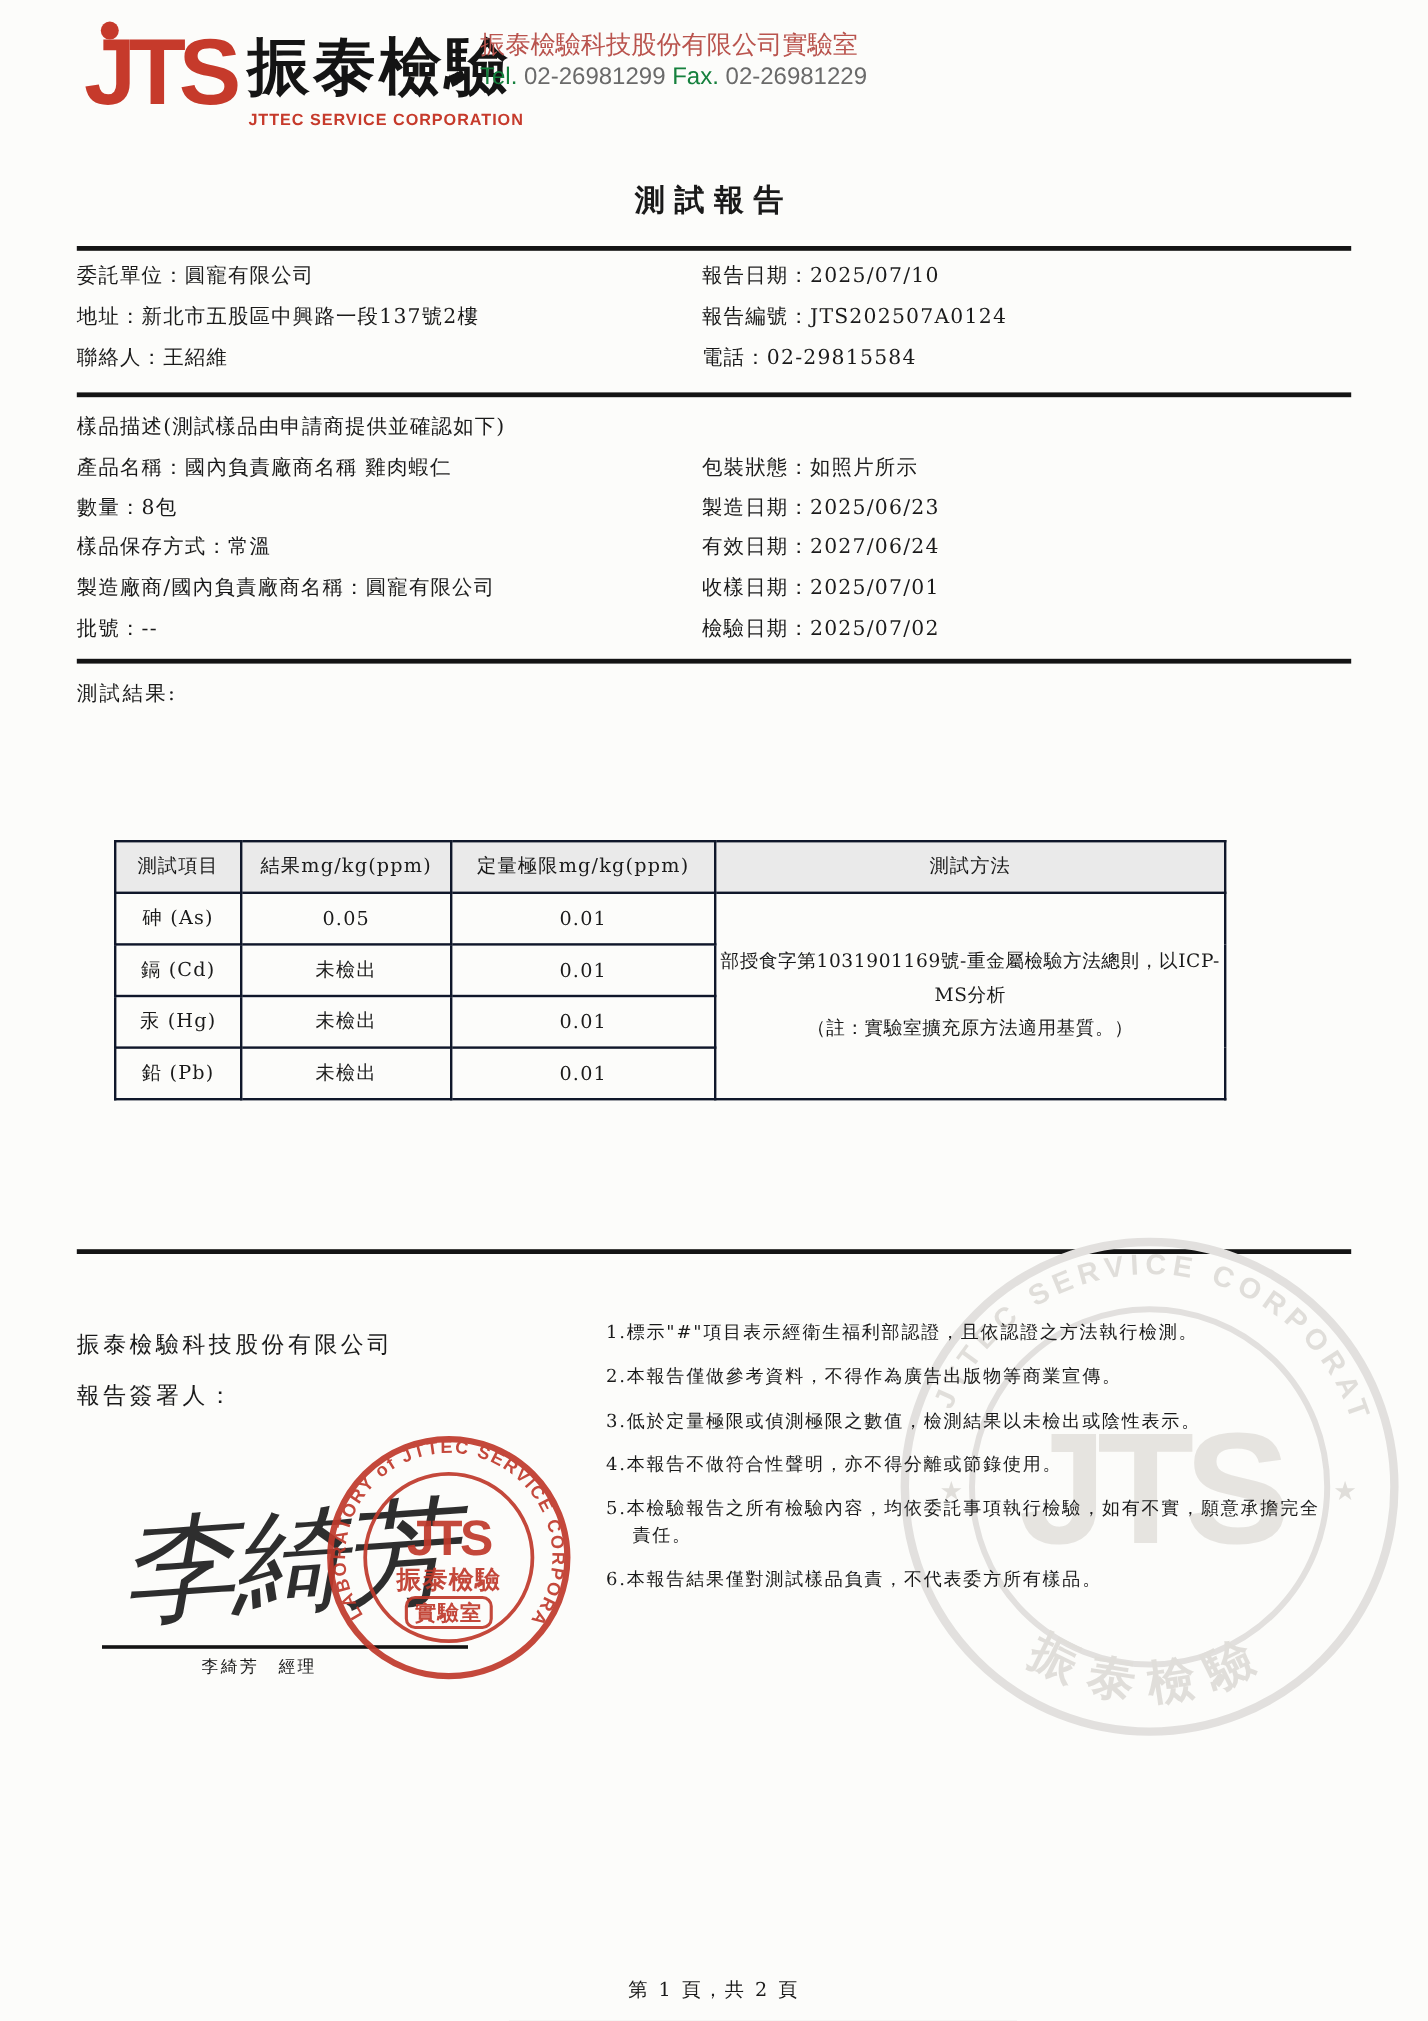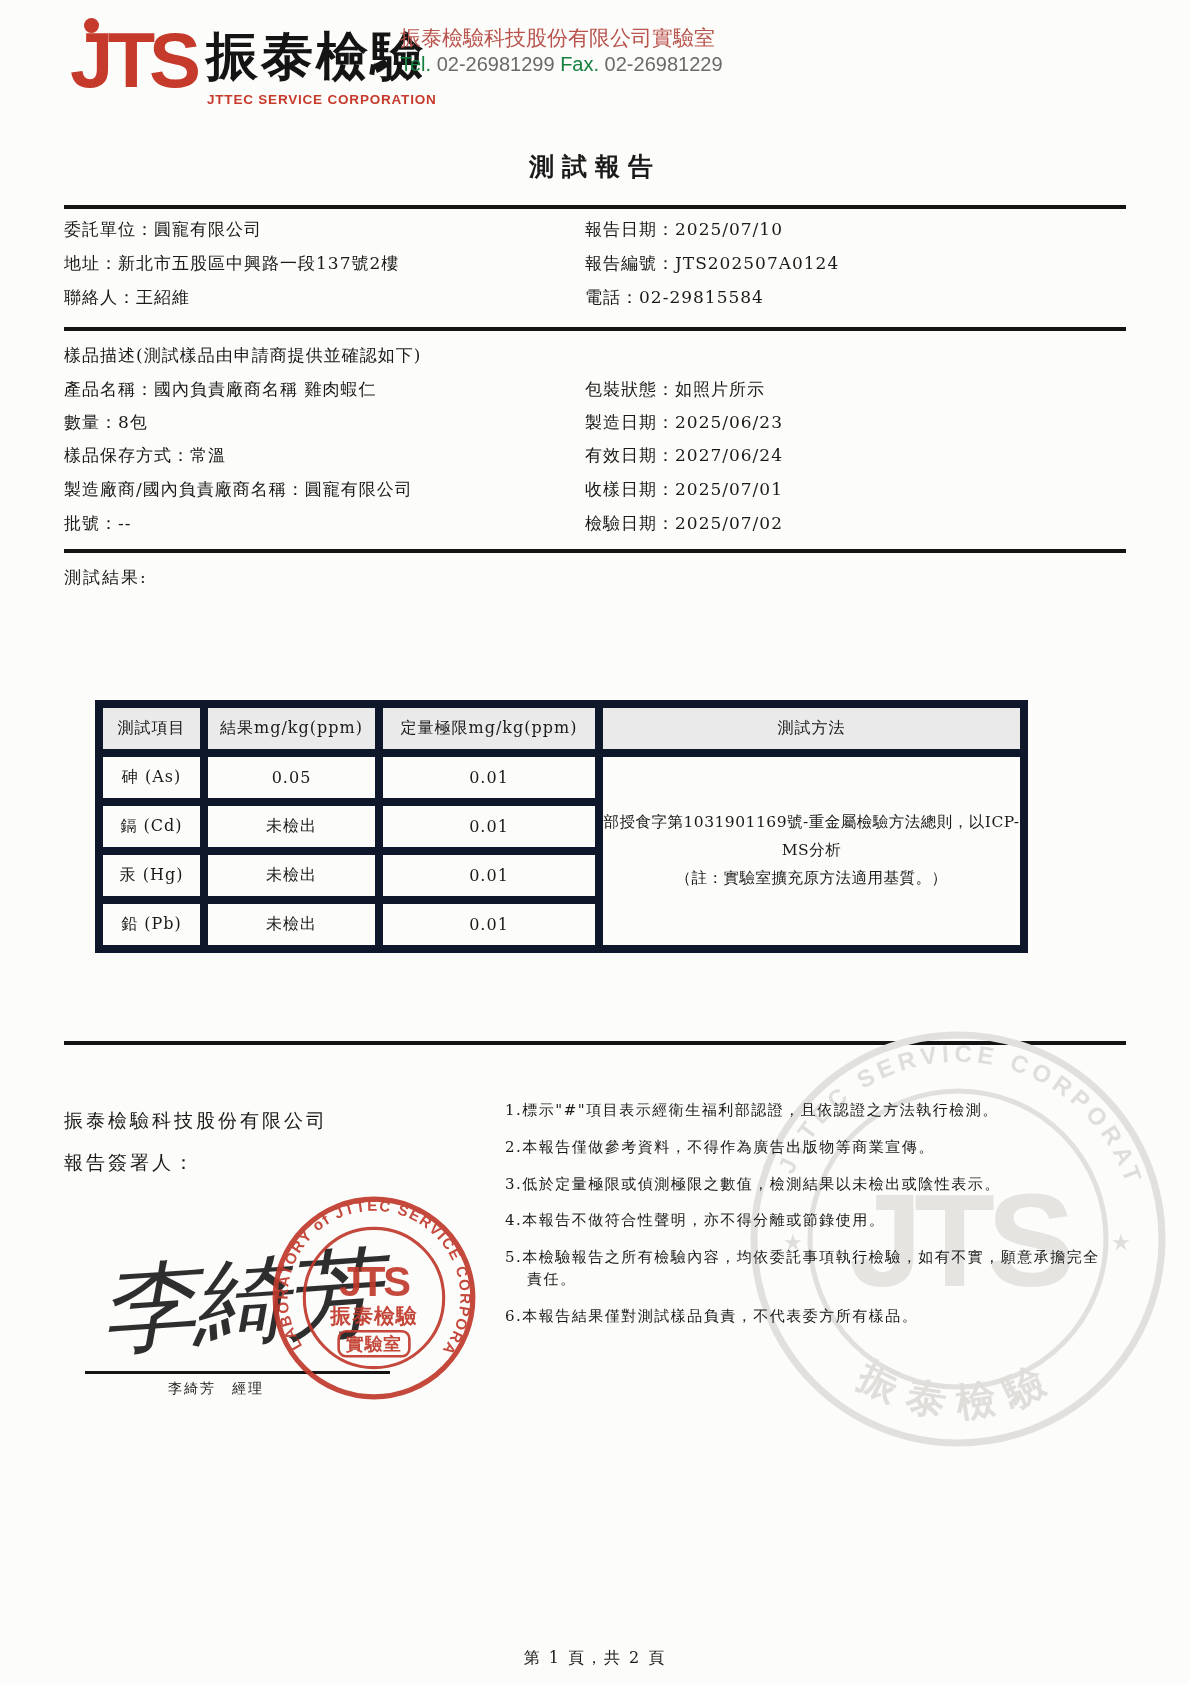--- a/index.html
+++ b/index.html
@@ -35,21 +35,21 @@
   .frow{position:absolute;font-size:17px;letter-spacing:1px;white-space:nowrap;}
   .sec-heading{position:absolute;font-size:17px;letter-spacing:1px;}
 
   
   .results-label{left:64px;top:566px;font-size:17px;letter-spacing:2px;}
   table.results{
     position:absolute;left:95px;top:700px;width:925px;
     border-collapse:collapse;table-layout:fixed;
   }
   table.results td,table.results th{
-    border:8px solid #0f172a;text-align:center;vertical-align:middle;
+    border:2px solid #0f172a;text-align:center;vertical-align:middle;
     font-size:16px;font-weight:400;padding:0;height:41px;letter-spacing:1px;
   }
   table.results th{background:#eaeaea;}
   .method-cell div{line-height:1.8;font-size:15.5px;letter-spacing:.5px;}
 
   
   .end-marker{left:0;top:1058px;width:92%;text-align:center;font-size:17px;letter-spacing:1px;}
   .ftr-company{left:64px;top:1108px;font-size:19px;letter-spacing:3px;}
   .ftr-signer{left:64px;top:1150px;font-size:19px;letter-spacing:3px;}
   .notes{left:505px;top:1100px;width:600px;z-index:3;}

